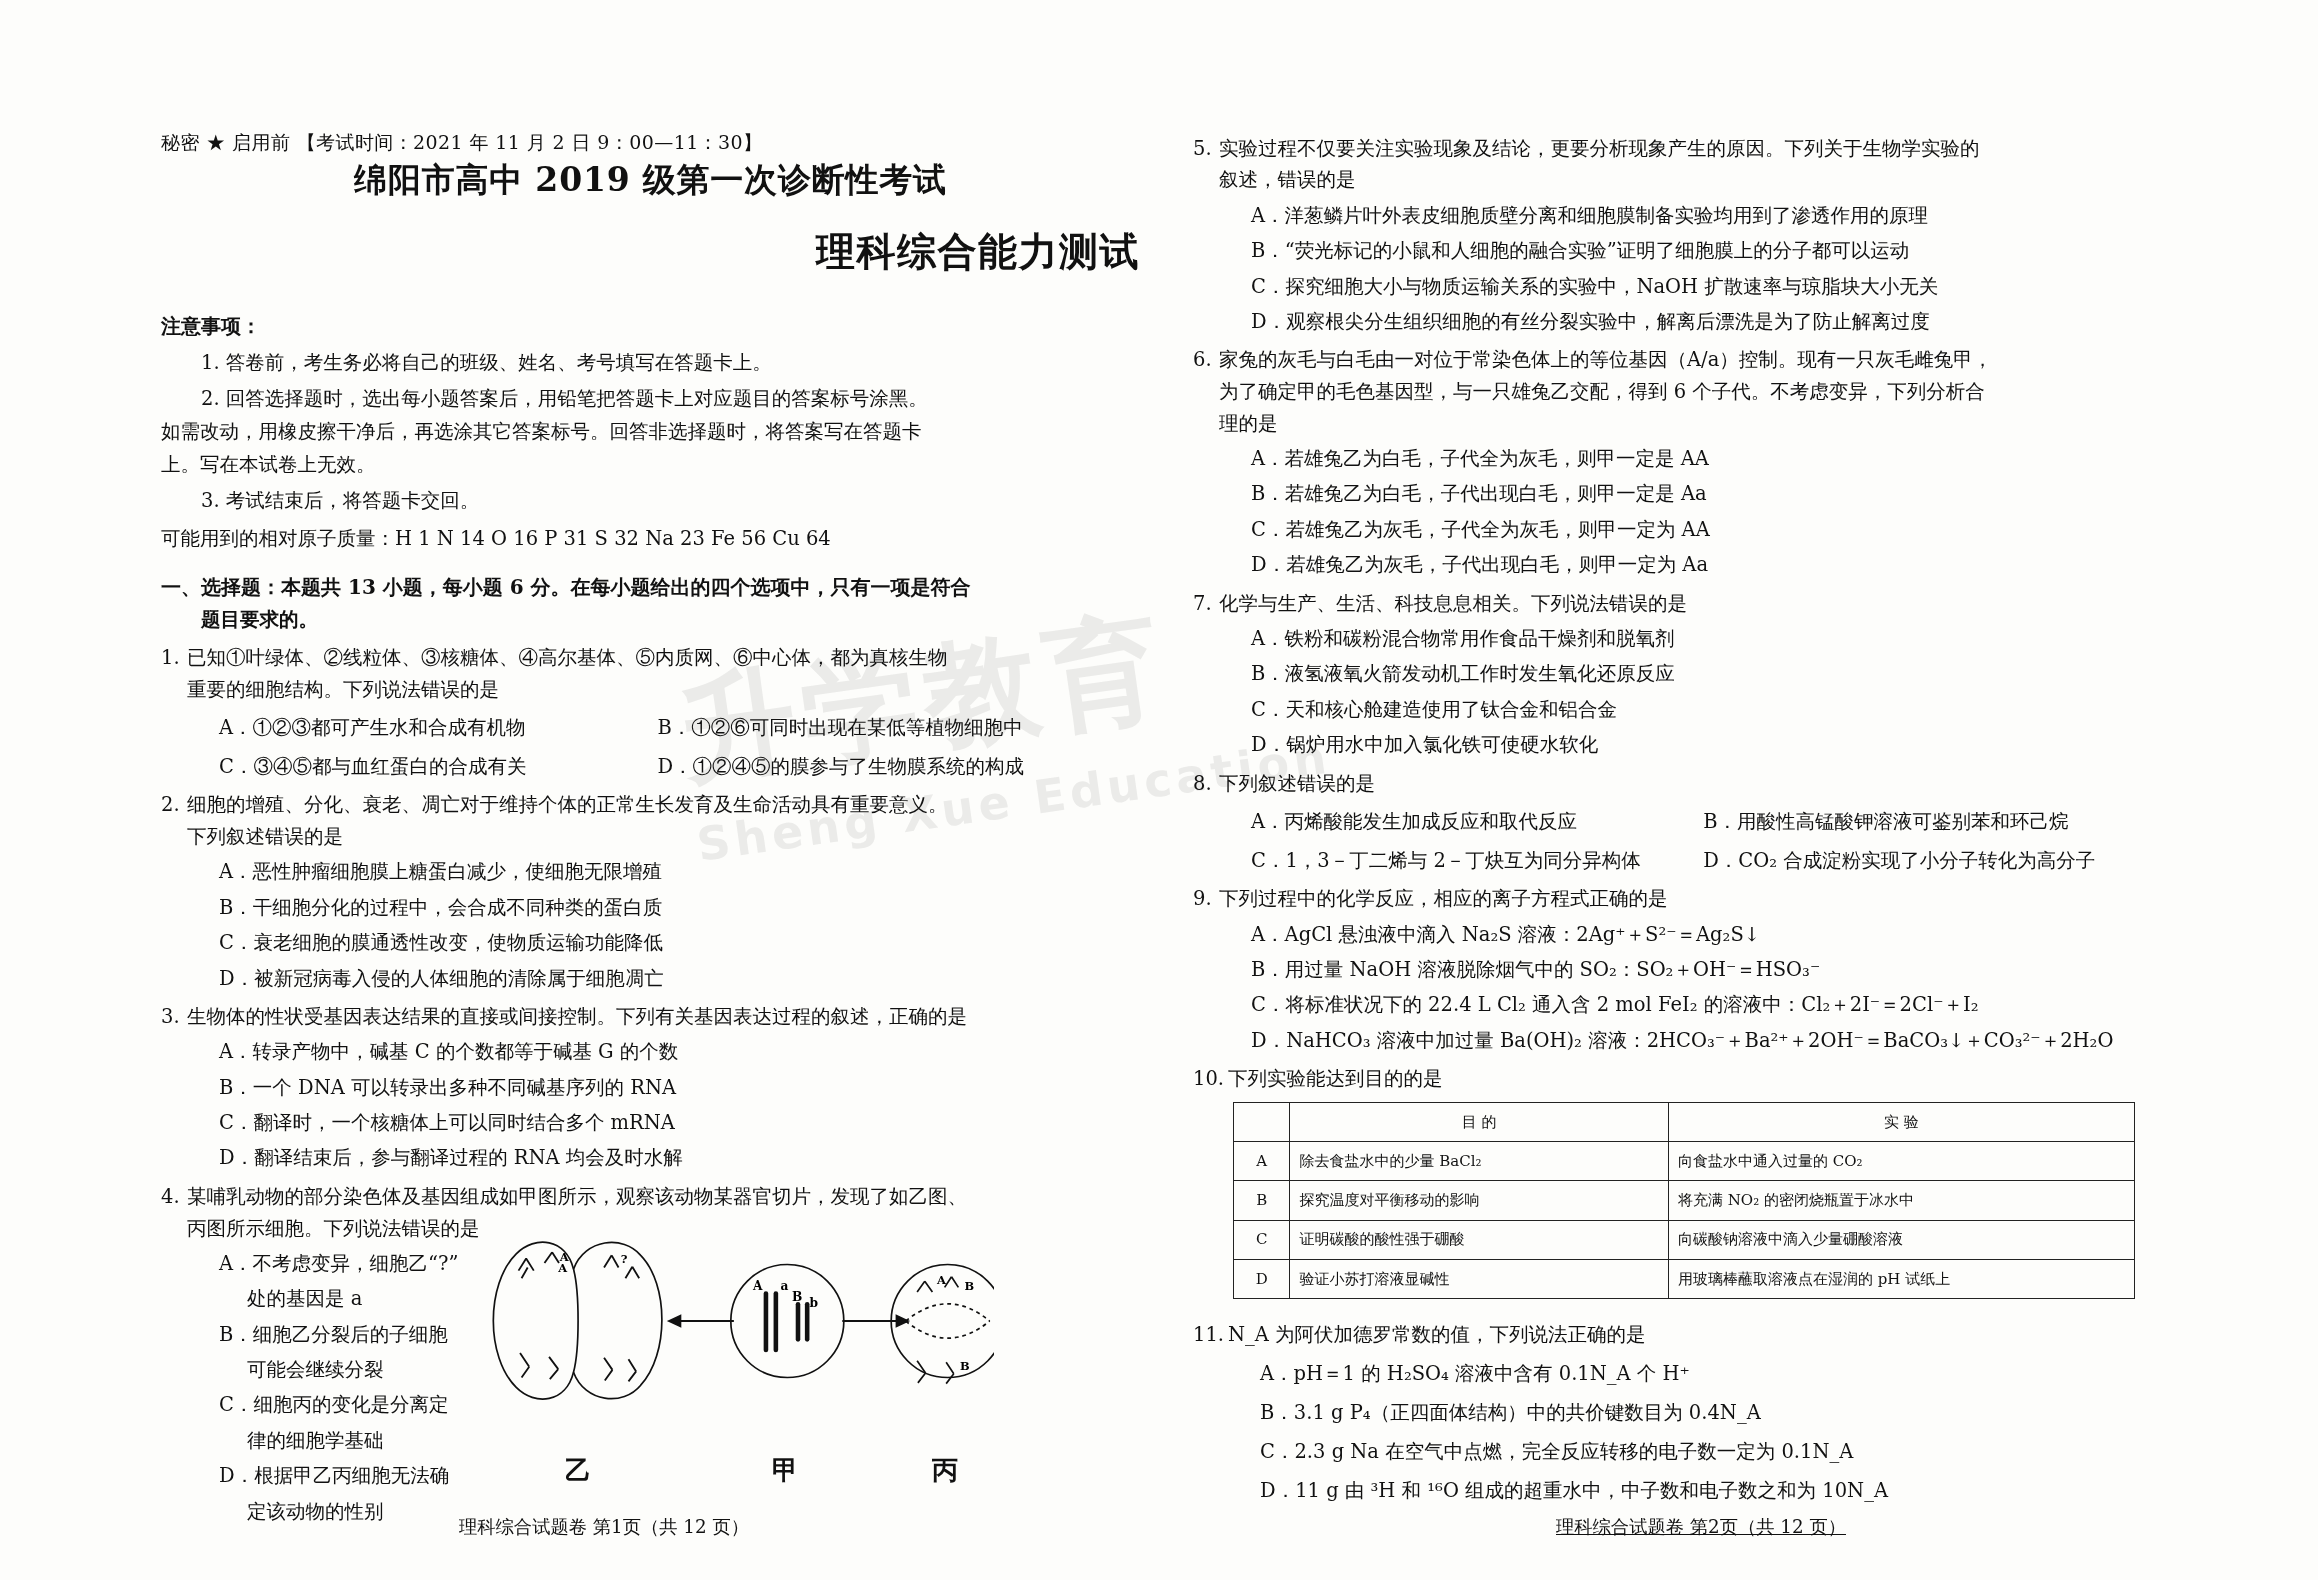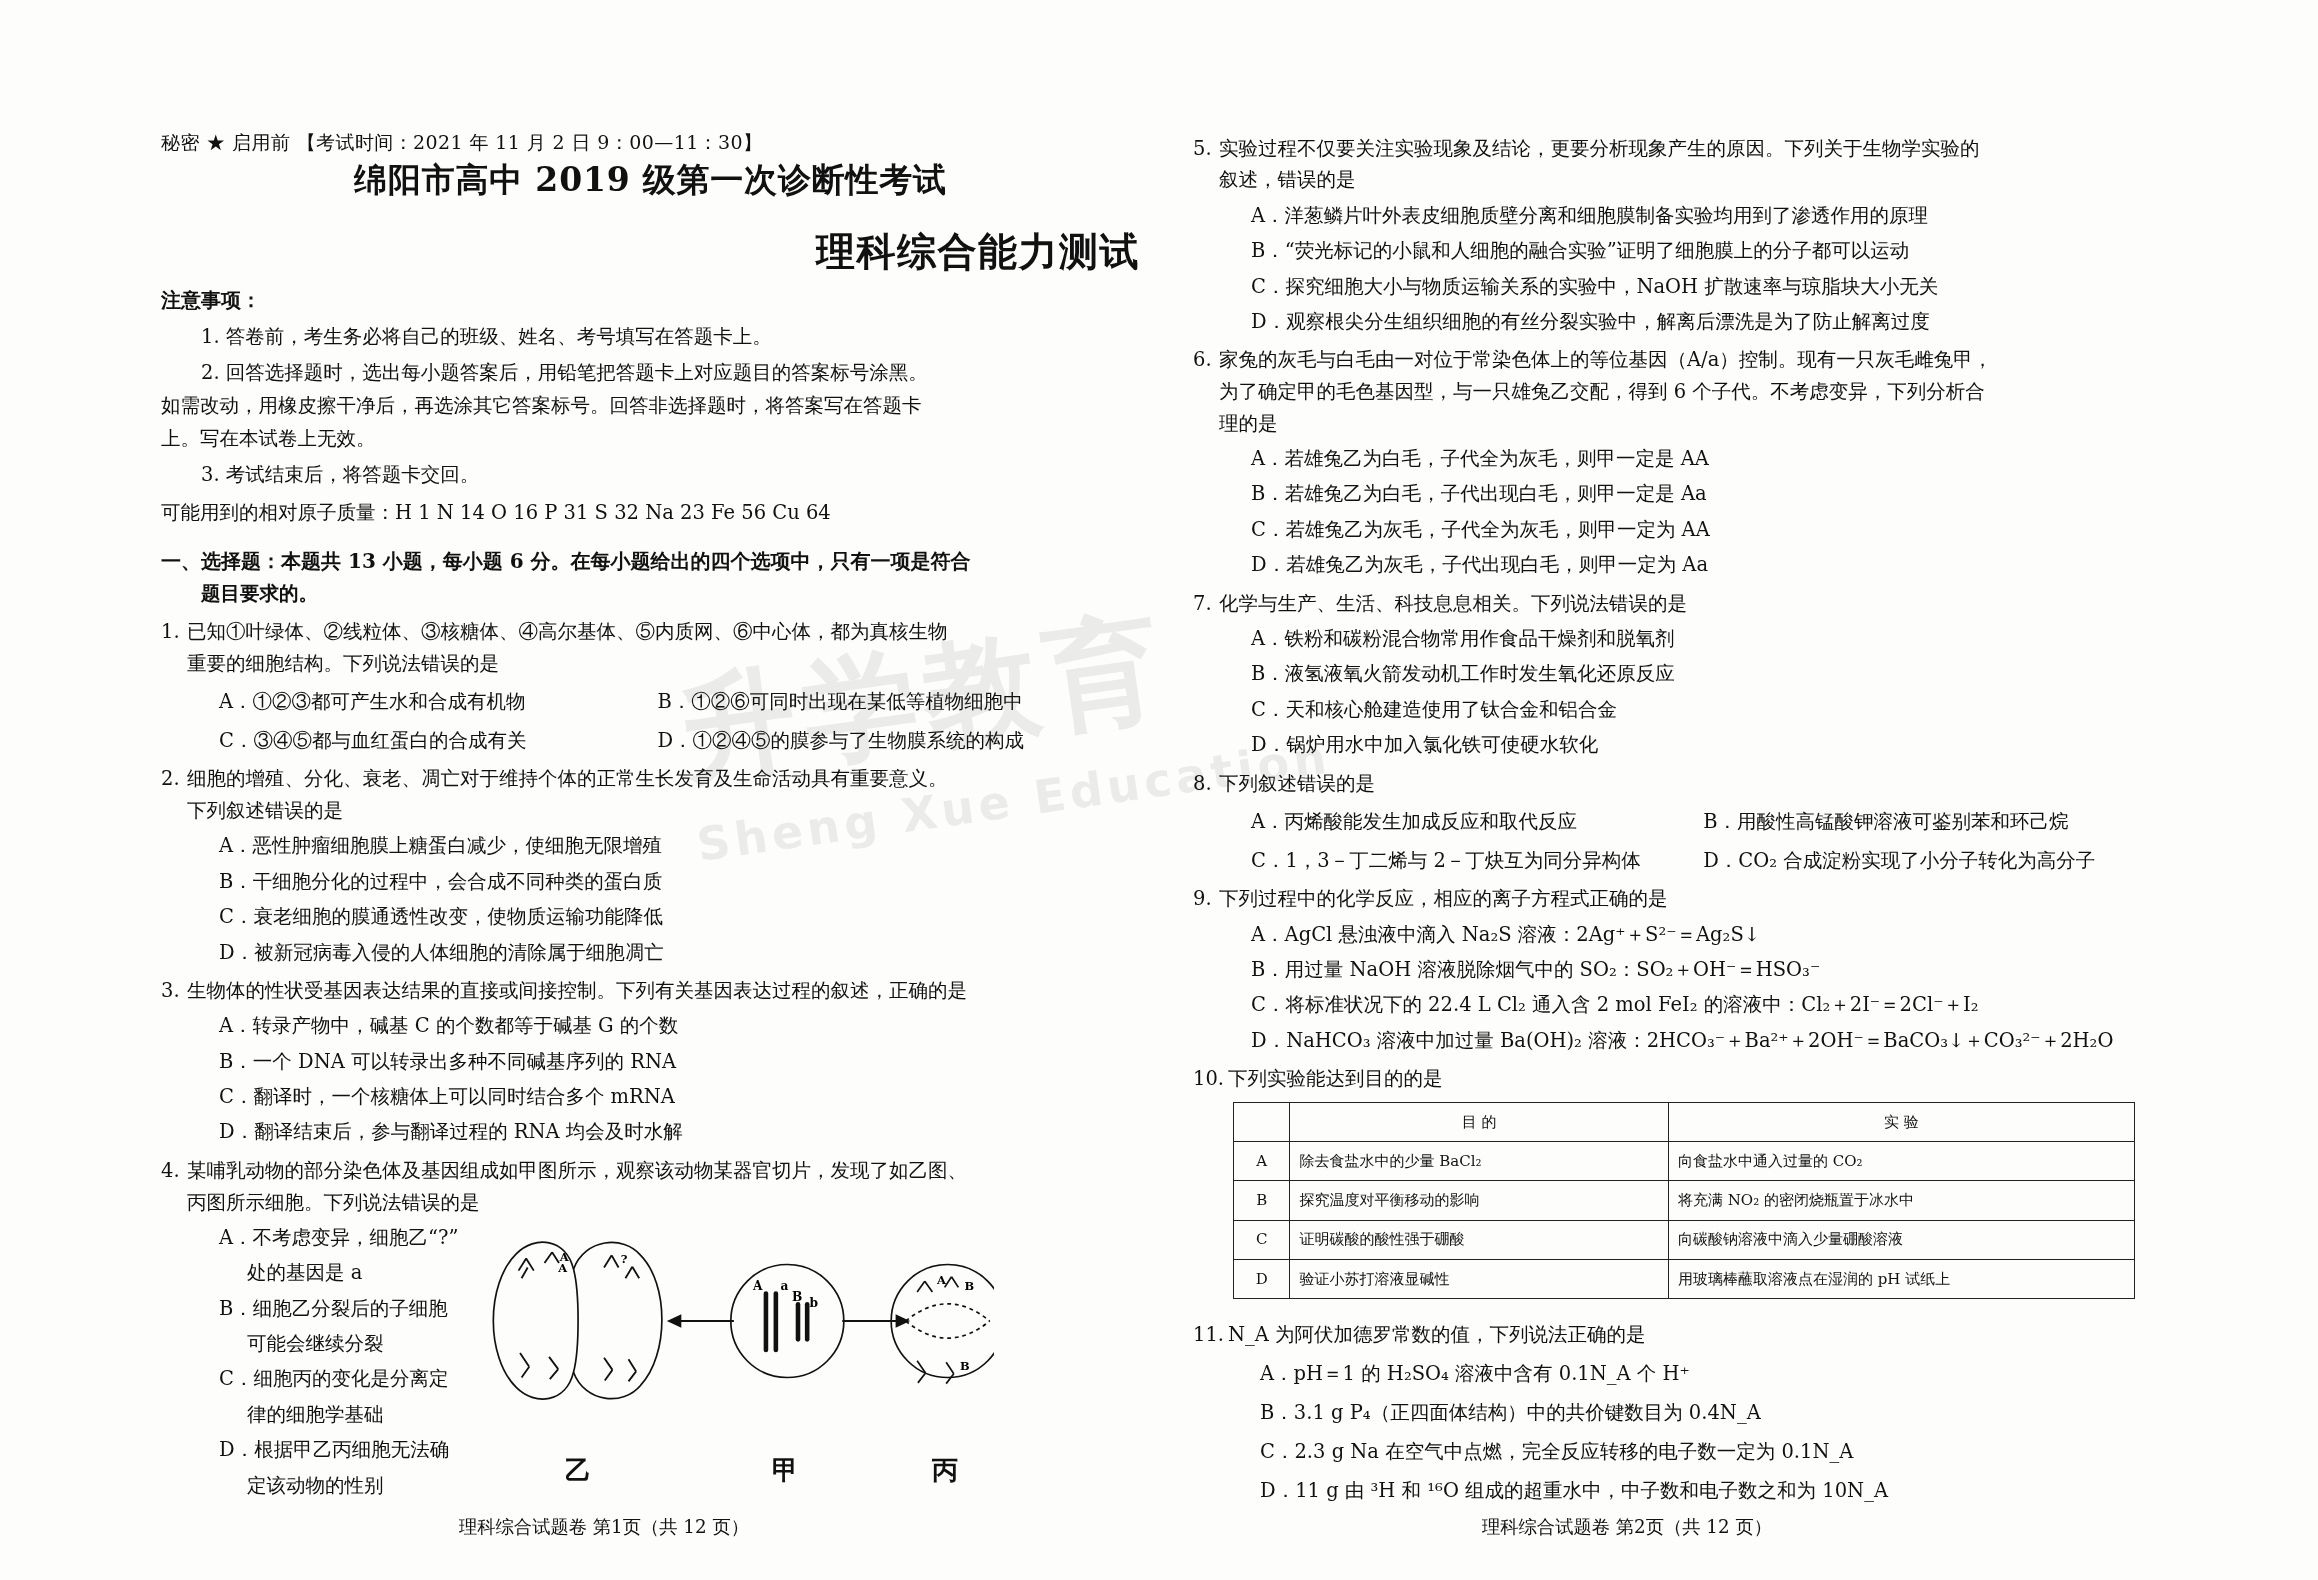--- a/index.html
+++ b/index.html
@@ -62,20 +62,21 @@
     letter-spacing: 0.8px;
   }
   .title2 {
     text-align: right;
     font-size: 39px;
     font-weight: bold;
     margin-top: 14px;
     letter-spacing: 1.5px;
   }
   .notice-head {
+    margin-top: 26px;
     font-size: 20px;
     font-weight: bold;
   }
   .notice-item { margin-top: 4.6px; text-indent: 40px; }
   .notice-flat { margin-top: 1.5px; }
   .rel-mass { margin-top: 6.1px; }
 
   .sec-head {
     margin-top: 17px;
     font-weight: bold;
@@ -129,21 +130,21 @@
     font-weight: bold;
     font-family: "DejaVu Serif", serif;
   }
 
   .footer {
     position: absolute;
     bottom: 42px;
     font-size: 18.3px;
   }
   .footer.left { left: 459px; }
-  .footer.right { left: 1482px; }
+  .footer.right { left: 1556px; text-decoration: underline; }
 
   .q4-wrap { position: relative; }
   .q4-opts { width: 428px; }
 </style>
 </head>
 <body>
 
 <div class="page">
 
   <div class="watermark">

